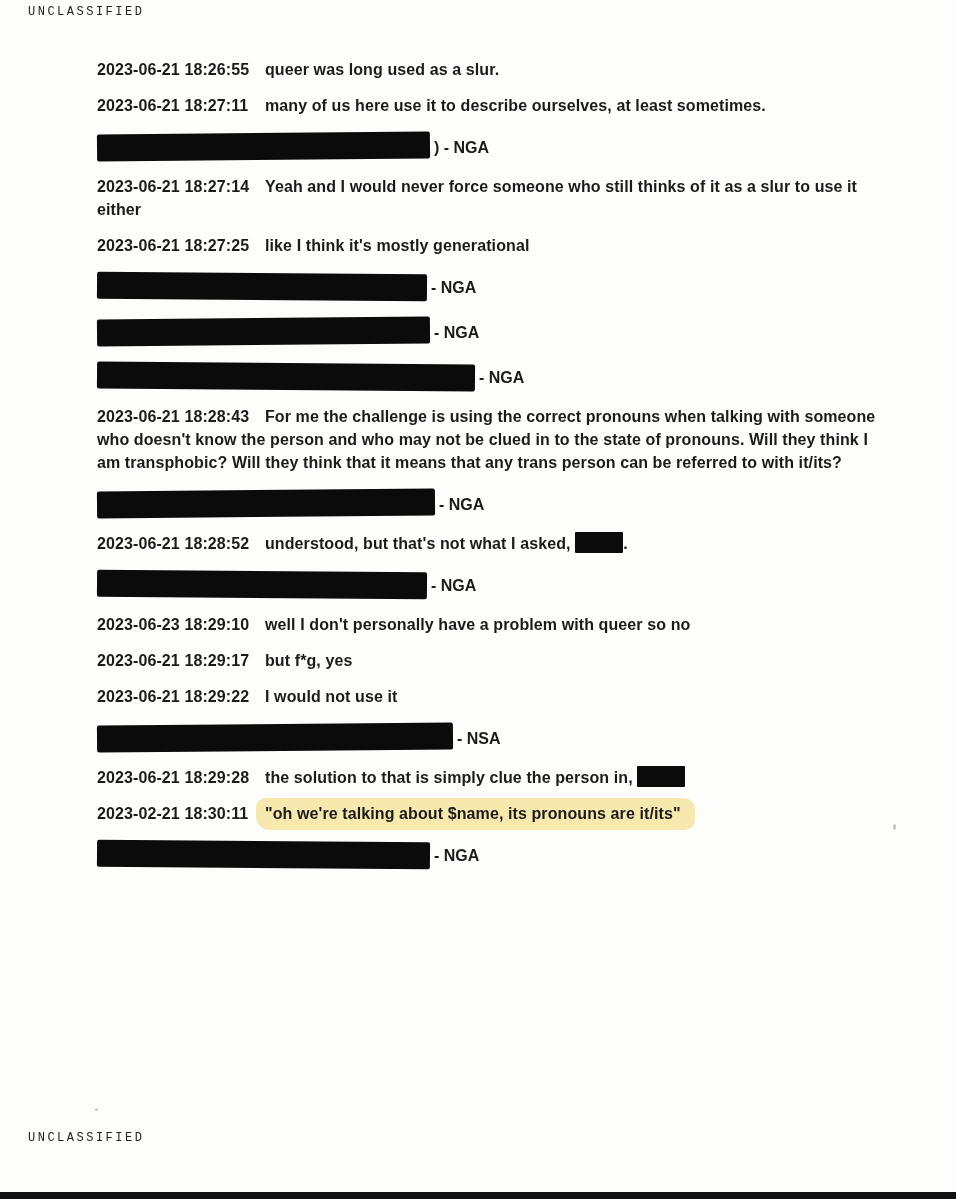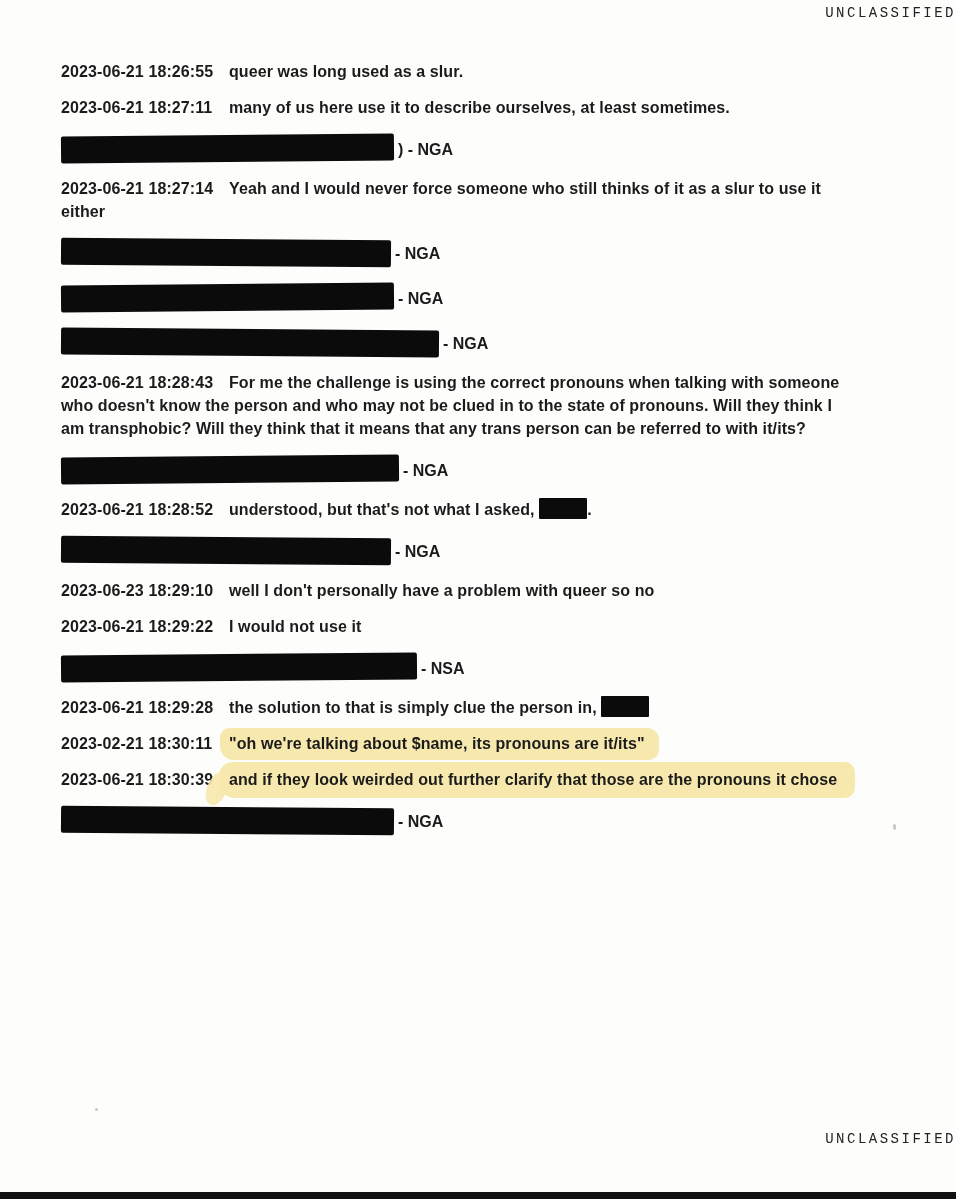--- a/index.html
+++ b/index.html
@@ -11,30 +11,30 @@
   *{margin:0;padding:0;box-sizing:border-box;}
   html,body{width:956px;}
   body{
     position:relative;
     width:956px;height:1199px;overflow:hidden;
     background:var(--background);
     color:var(--text);
     font-family:"Liberation Sans","DejaVu Sans",sans-serif;
   }
   .banner{
-    text-align:right;
+    text-align:left;
     font-family:"Liberation Mono","DejaVu Sans Mono",monospace;
-    font-size:14px;letter-spacing:2.5px;font-weight:500;
+    font-size:12px;letter-spacing:2.5px;font-weight:500;
     color:#222;
     padding-left:28px;
   }
   .banner.top{padding-top:5px;}
   .banner.bottom{position:absolute;left:0;right:0;top:1131px;}
   .log{
-    padding:39px 70px 0 61px;
+    padding:39px 70px 0 97px;
     width:956px;
   }
   .entry{margin:0 0 13px 0;}
   .message-row{
     font-size:16px;line-height:23px;font-weight:600;
     letter-spacing:0.1px;
   }
   .ts{
     display:inline-block;width:168px;
     vertical-align:top;
@@ -104,20 +104,21 @@
 
 <main class="log">
     <p class="entry message-row"><span class="ts">2023-06-21 18:26:55</span><span class="msg">queer was long used as a slur.</span></p>
     <p class="entry message-row"><span class="ts">2023-06-21 18:27:11</span><span class="msg">many of us here use it to describe ourselves, at least sometimes.</span></p>
     <div class="entry redaction-row">
       <span class="bar" style="width: 333px;"></span>
       <span class="agency">) - NGA</span>
     </div>
     <p class="entry message-row"><span class="ts">2023-06-21 18:27:14</span><span class="msg">Yeah and I would never force someone who still thinks of it as a slur to use it
 either</span></p>
+    <p class="entry message-row"><span class="ts">2023-06-21 18:27:25</span><span class="msg">like I think it's mostly generational</span></p>
     <div class="entry redaction-row">
       <span class="bar" style="width: 330px;"></span>
       <span class="agency">- NGA</span>
     </div>
     <div class="entry redaction-row">
       <span class="bar" style="width: 333px;"></span>
       <span class="agency">- NGA</span>
     </div>
     <div class="entry redaction-row">
       <span class="bar" style="width: 378px;"></span>
@@ -129,28 +130,28 @@
     <div class="entry redaction-row">
       <span class="bar" style="width: 338px;"></span>
       <span class="agency">- NGA</span>
     </div>
     <p class="entry message-row"><span class="ts">2023-06-21 18:28:52</span><span class="msg">understood, but that's not what I asked, <span class="inline-bar"></span>.</span></p>
     <div class="entry redaction-row">
       <span class="bar" style="width: 330px;"></span>
       <span class="agency">- NGA</span>
     </div>
     <p class="entry message-row"><span class="ts">2023-06-23 18:29:10</span><span class="msg">well I don't personally have a problem with queer so no</span></p>
+    <p class="entry message-row"><span class="ts">2023-06-21 18:29:17</span><span class="msg">but f*g, yes</span></p>
     <p class="entry message-row"><span class="ts">2023-06-21 18:29:22</span><span class="msg">I would not use it</span></p>
     <div class="entry redaction-row">
       <span class="bar" style="width: 356px;"></span>
       <span class="agency">- NSA</span>
     </div>
     <p class="entry message-row"><span class="ts">2023-06-21 18:29:28</span><span class="msg">the solution to that is simply clue the person in, <span class="inline-bar"></span></span></p>
     <p class="entry message-row"><span class="ts">2023-02-21 18:30:11</span><span class="msg hl">"oh we're talking about $name, its pronouns are it/its"</span></p>
-    <p class="entry message-row"><span class="ts">2023-06-21 18:30:39</span><span class="msg hl tail">and if they look weirded out further clarify that those are the pronouns it chose</span></p>
     <div class="entry redaction-row">
       <span class="bar" style="width: 333px;"></span>
       <span class="agency">- NGA</span>
     </div>
   </main>
 
 <div class="banner bottom">UNCLASSIFIED</div>
 
 <span class="scan-artifact artifact-1"></span>
 <span class="scan-artifact artifact-2"></span>

